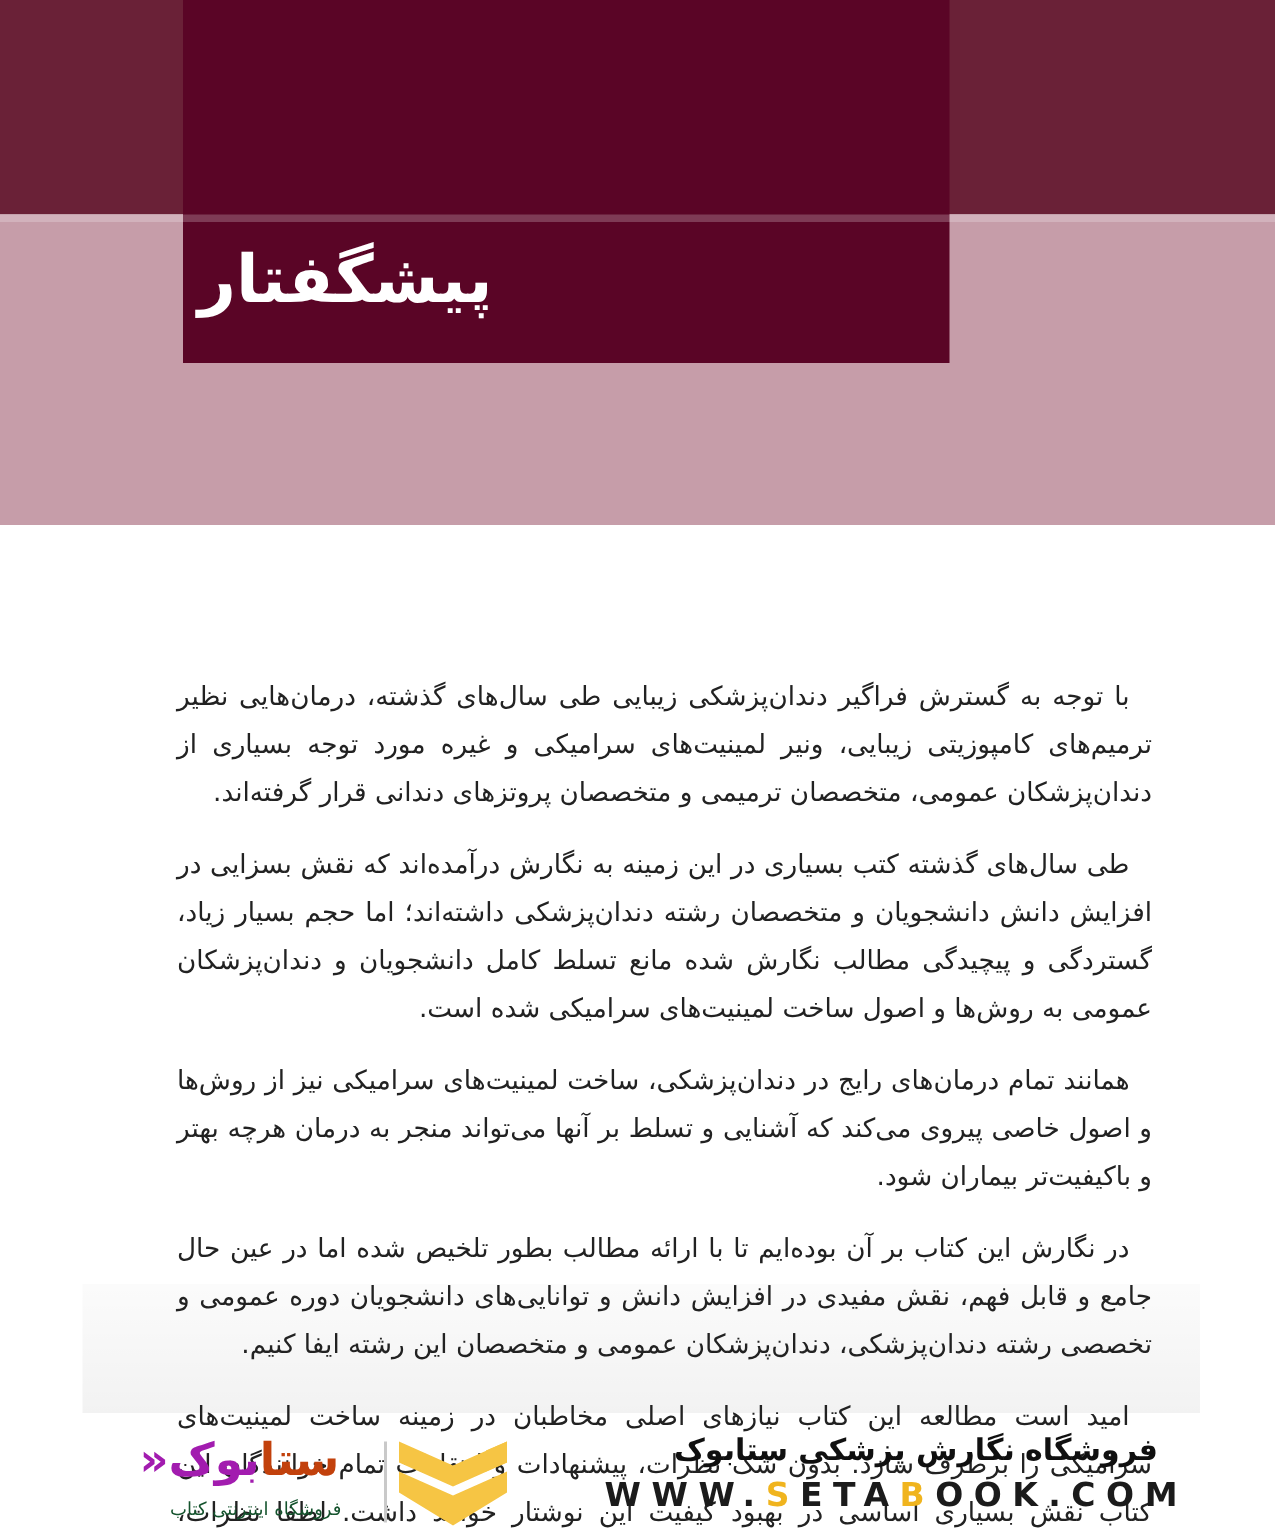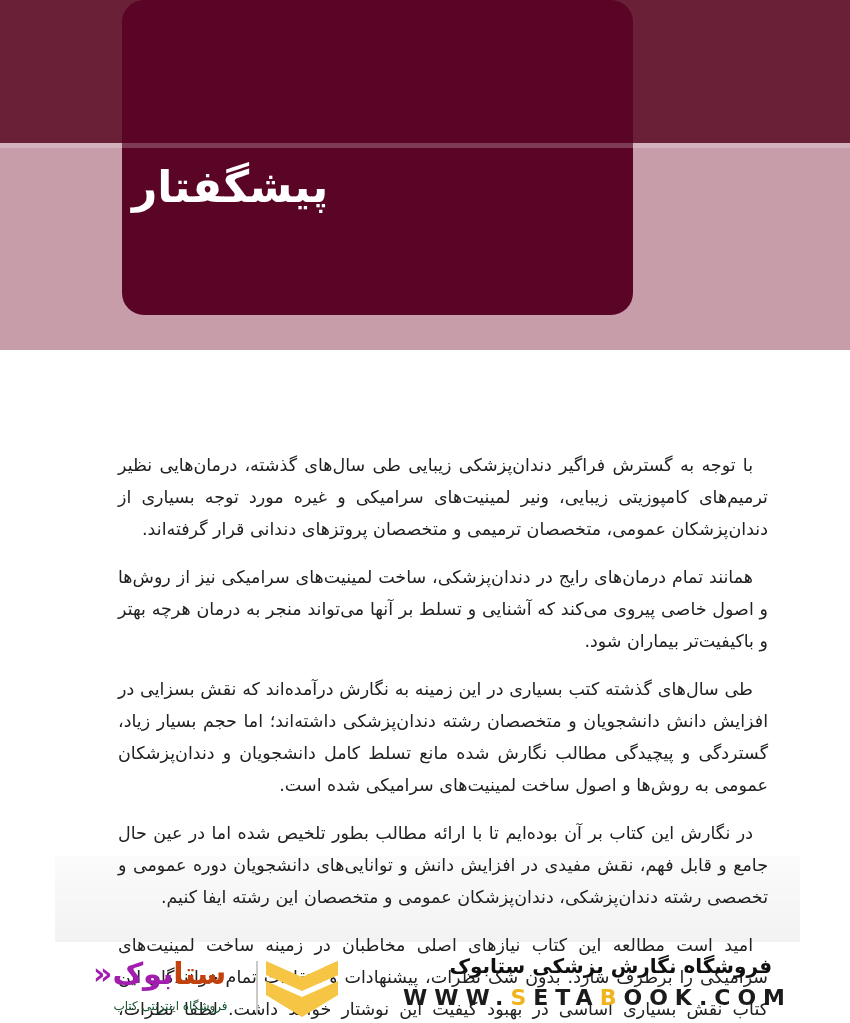--- a/index.html
+++ b/index.html
@@ -5,21 +5,21 @@
   html, body { margin: 0; padding: 0; background: #ffffff; }
   .page {
     position: relative; width: 850px; height: 1023px;
     background: #ffffff; overflow: hidden;
     font-family: "DejaVu Sans", sans-serif;
   }
 
   
   .top-band   { position: absolute; left: 0; top: 0; width: 850px; height: 143px; background: #6A2137; }
   .pink-band  { position: absolute; left: 0; top: 143px; width: 850px; height: 207px; background: #C69DA9; }
-  .title-box  { position: absolute; left: 122px; top: 0; width: 511px; height: 315px; background: #5A0526; border-radius: 22px; }
+  .title-box  { position: absolute; left: 122px; top: 0; width: 511px; height: 242px; background: #5A0526; }
   .light-strip{ position: absolute; left: 0; top: 143px; width: 850px; height: 5px;
                 background: rgba(255,255,255,0.22); }
   .page-title {
     position: absolute; left: 10px; top: 156px; margin: 0;
     direction: rtl; color: #ffffff;
     font-size: 44px; font-weight: bold; line-height: 1.4;
     font-family: "DejaVu Sans", sans-serif;
   }
 
   
@@ -79,22 +79,22 @@
   <div class="pink-band"></div>
   <div class="title-box">
     <h1 class="page-title">پیشگفتار</h1>
   </div>
   <div class="light-strip"></div>
 
   <div class="scan-shade"></div>
 
   <div class="preface">
     <p>با توجه به گسترش فراگیر دندان‌پزشکی زیبایی طی سال‌های گذشته، درمان‌هایی نظیر ترمیم‌های کامپوزیتی زیبایی، ونیر لمینیت‌های سرامیکی و غیره مورد توجه بسیاری از دندان‌پزشکان عمومی، متخصصان ترمیمی و متخصصان پروتزهای دندانی قرار گرفته‌اند.</p>
+    <p>طی سال‌های گذشته کتب بسیاری در این زمینه به نگارش درآمده‌اند که نقش بسزایی در افزایش دانش دانشجویان و متخصصان رشته دندان‌پزشکی داشته‌اند؛ اما حجم بسیار زیاد، گستردگی و پیچیدگی مطالب نگارش شده مانع تسلط کامل دانشجویان و دندان‌پزشکان عمومی به روش‌ها و اصول ساخت لمینیت‌های سرامیکی شده است.</p>
     <p>همانند تمام درمان‌های رایج در دندان‌پزشکی، ساخت لمینیت‌های سرامیکی نیز از روش‌ها و اصول خاصی پیروی می‌کند که آشنایی و تسلط بر آنها می‌تواند منجر به درمان هرچه بهتر و باکیفیت‌تر بیماران شود.</p>
-    <p>طی سال‌های گذشته کتب بسیاری در این زمینه به نگارش درآمده‌اند که نقش بسزایی در افزایش دانش دانشجویان و متخصصان رشته دندان‌پزشکی داشته‌اند؛ اما حجم بسیار زیاد، گستردگی و پیچیدگی مطالب نگارش شده مانع تسلط کامل دانشجویان و دندان‌پزشکان عمومی به روش‌ها و اصول ساخت لمینیت‌های سرامیکی شده است.</p>
     <p>در نگارش این کتاب بر آن بوده‌ایم تا با ارائه مطالب بطور تلخیص شده اما در عین حال جامع و قابل فهم، نقش مفیدی در افزایش دانش و توانایی‌های دانشجویان دوره عمومی و تخصصی رشته دندان‌پزشکی، دندان‌پزشکان عمومی و متخصصان این رشته ایفا کنیم.</p>
     <p class="last"><span>امید است مطالعه این کتاب نیازهای اصلی مخاطبان در زمینه ساخت لمینیت‌های سرامیکی را برطرف سازد. بدون شک نظرات، پیشنهادات و انتقادات تمام خوانندگان این کتاب نقش بسیاری اساسی در بهبود کیفیت این نوشتار خواهد داشت. لطفا نظرات، پیشنهادات و انتقادات خود در ارتباط با این کتاب را از طریق پست الکترونیکی به نشانی </span><span class="email">Dr.m.hashemi1999@gmail.com</span><span> با ما درمیان بگذارید.</span></p>
   </div>
 
   <div class="store-title">فروشگاه نگارش پزشکی ستابوک</div>
 
   <div class="website"><span>WWW.</span><span class="gold">S</span><span>ETA</span><span class="gold">B</span><span>OOK.COM</span></div>
 
   <div class="logo-wordmark"><span class="wm-yellow">ستا</span><span class="wm-gray">بوک«</span></div>
   <div class="logo-subtitle">فروشگاه اینترنتی کتاب</div>

